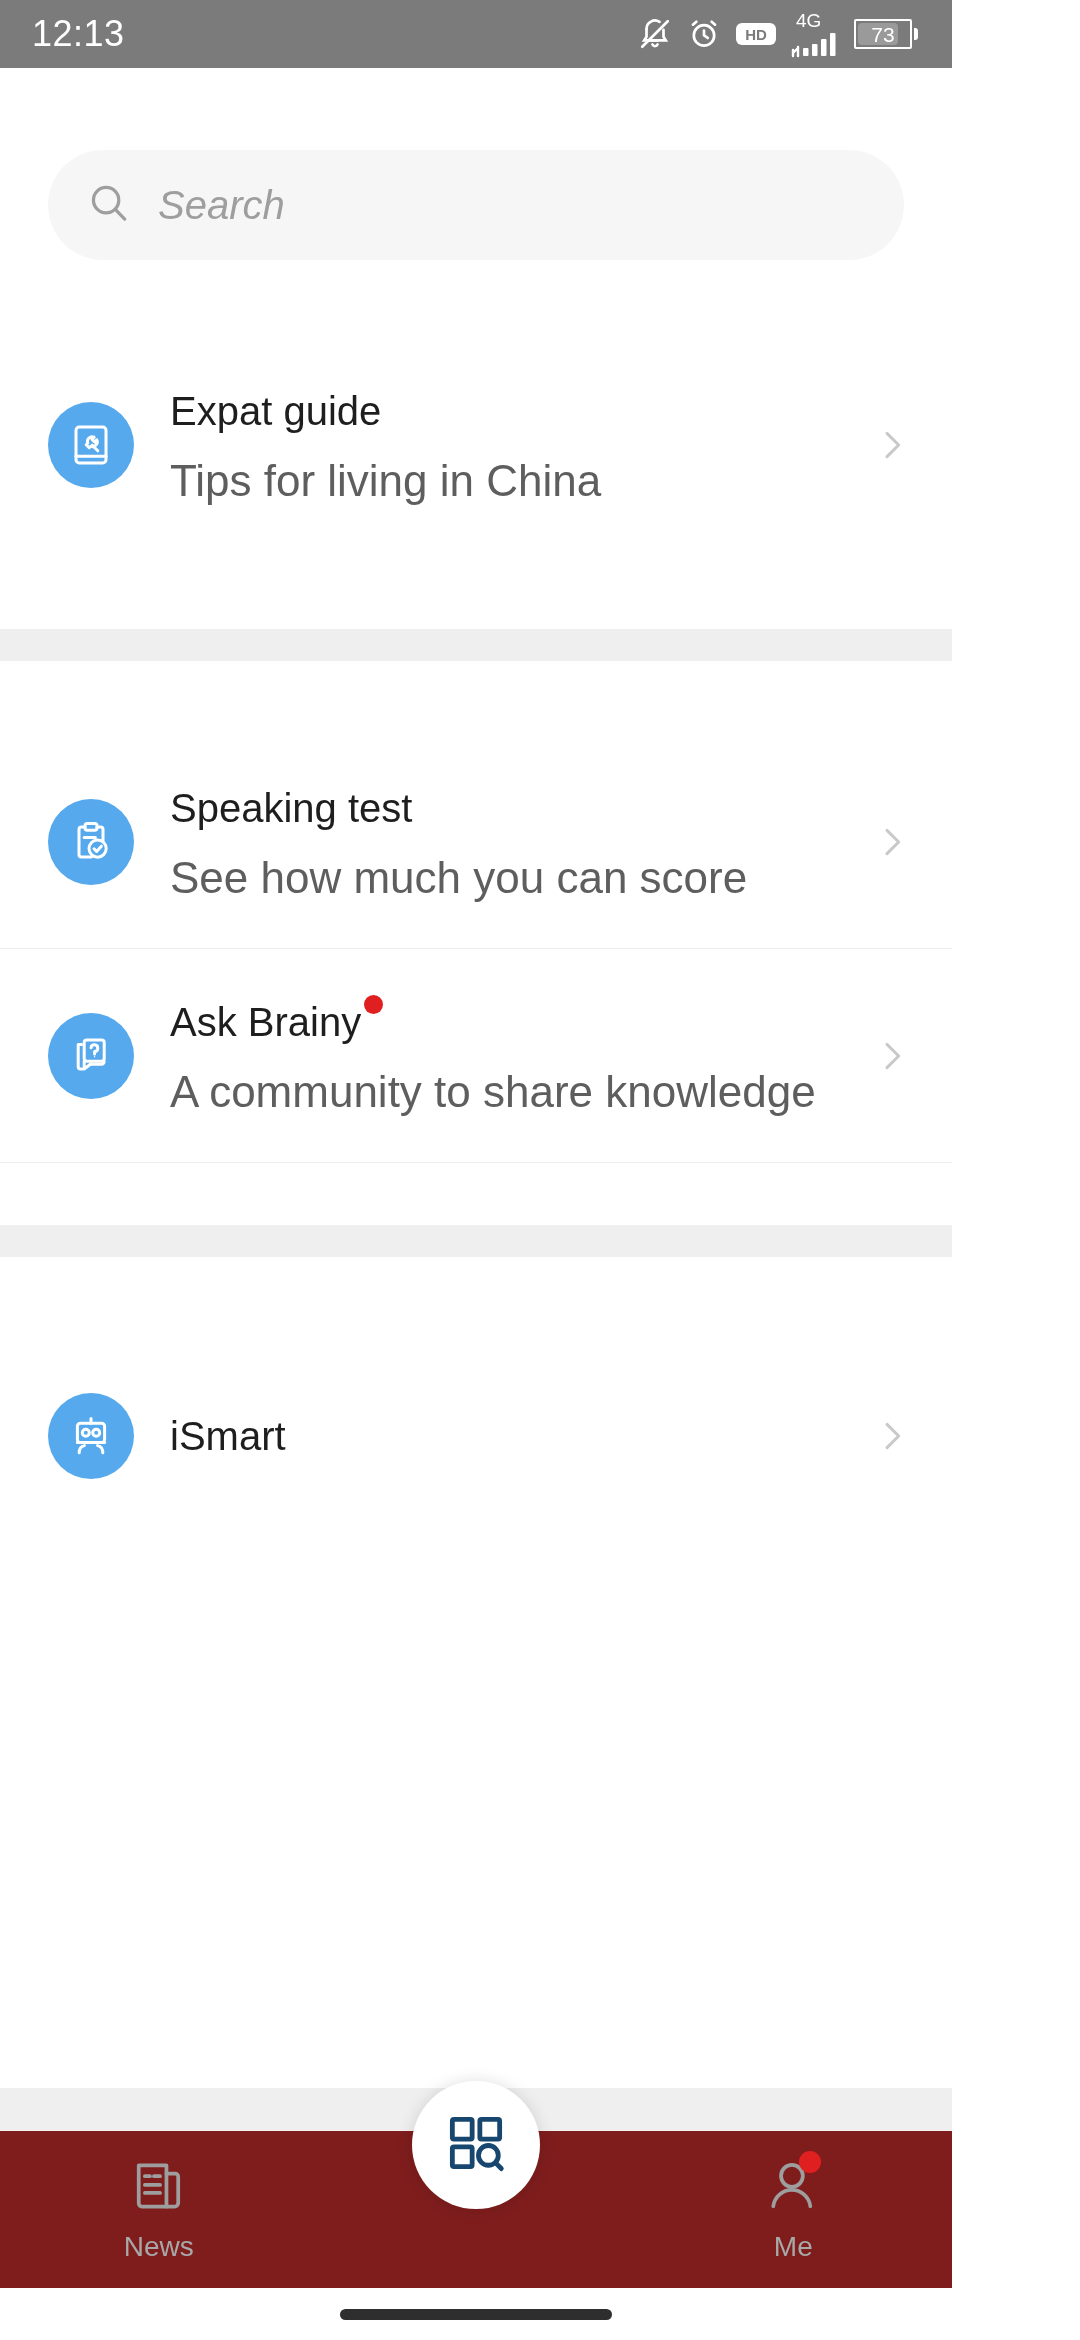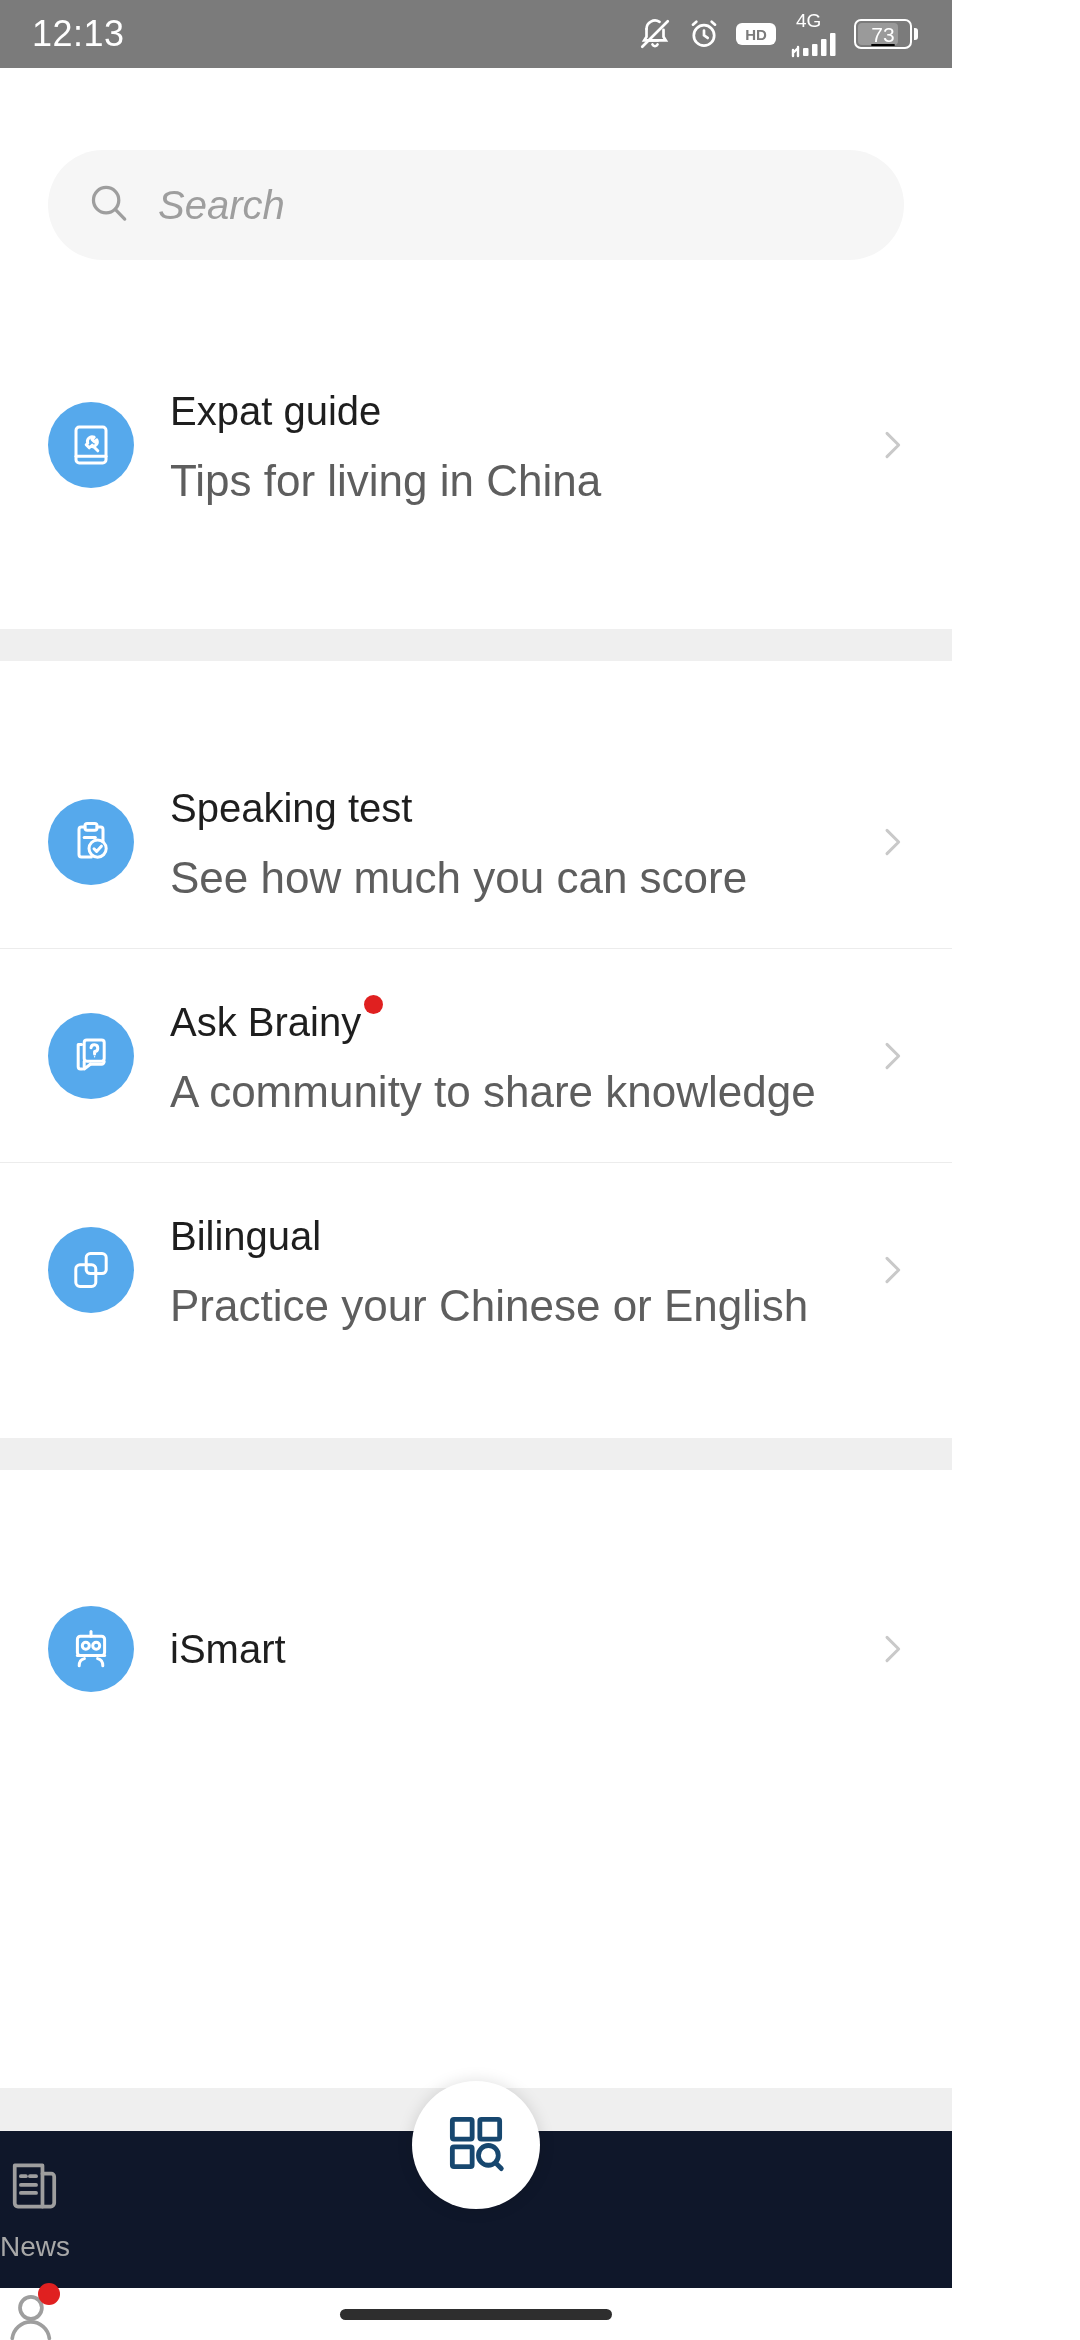--- a/index.html
+++ b/index.html
@@ -44,24 +44,23 @@
   .sig-4g-label {
     color:#ffffff; font-size:19px; line-height:19px;
     margin-bottom:-2px; margin-left:5px;
   }
   .battery {
     display:flex; align-items:center;
   }
   .battery-body {
     width:58px; height:30px;
     border:2.5px solid #ffffff;
-    border-radius:7px;
+    border-radius:2px;
     display:flex; align-items:center; justify-content:center;
     position:relative;
-    text-decoration:underline;
   }
   .battery-fill {
     position:absolute; left:2px; top:2px; bottom:2px;
     width:40px; background:#9a9a9a; border-radius:4px;
   }
   .battery-num {
     position:relative; z-index:2;
     color:#ffffff; font-size:21px; line-height:21px;
     font-weight:400;
   }
@@ -135,24 +134,23 @@
     line-height:42px;
   }
   .chevron { flex:0 0 auto; width:40px; display:flex; justify-content:flex-end; }
 
   
   .bottom-area { flex:0 0 auto; }
   .bottom-gap { height:42px; background:#efefef; }
   .tabbar {
     position:relative;
     height:158px;
-    background:#0f172a;
+    background:#7f1d1d;
     display:flex; align-items:flex-start;
     border-top:1px solid #f2f2f2;
-    flex-direction:column;
   }
   .tab {
     flex:1 1 0;
     display:flex; flex-direction:column; align-items:center;
     padding-top:18px; gap:8px;
     cursor:pointer;
   }
   .tab-icon { height:74px; display:flex; align-items:center; justify-content:center; position:relative; }
   .tab-label { font-size:28px; color:#a8a8a8; }
   .tab-badge {
@@ -327,39 +325,20 @@
         </div>
         <span class="chevron">
           <svg width="40" height="40" viewBox="0 0 24 24" fill="none" stroke="#c9c9c9" stroke-width="1.8" stroke-linecap="round" stroke-linejoin="round">
             <polyline points="9,5 16,12 9,19"></polyline>
           </svg>
         </span>
       </div>
 
       <div class="row-divider"></div>
 
-      <div class="row">
-        <span class="icon-circle">
-          <svg width="48" height="48" viewBox="0 0 24 24" fill="none" stroke="#ffffff" stroke-width="1.5" stroke-linecap="round" stroke-linejoin="round">
-            <rect x="9.6" y="3.8" width="10" height="10" rx="2.1"></rect>
-            <rect x="4.4" y="9.4" width="10" height="10.8" rx="2.1"></rect>
-          </svg>
-        </span>
-        <div class="row-texts">
-          <span class="row-title">
-            <span>Bilingual</span>
-          </span>
-          <span class="row-sub">Practice your Chinese or English</span>
-        </div>
-        <span class="chevron">
-          <svg width="40" height="40" viewBox="0 0 24 24" fill="none" stroke="#c9c9c9" stroke-width="1.8" stroke-linecap="round" stroke-linejoin="round">
-            <polyline points="9,5 16,12 9,19"></polyline>
-          </svg>
-        </span>
-      </div>
 
       <div style="height:62px;"></div>
     </div>
 
     <div class="gap"></div>
 
     <div class="group">
       <div style="height:72px;"></div>
       <div class="row">
         <span class="icon-circle">

